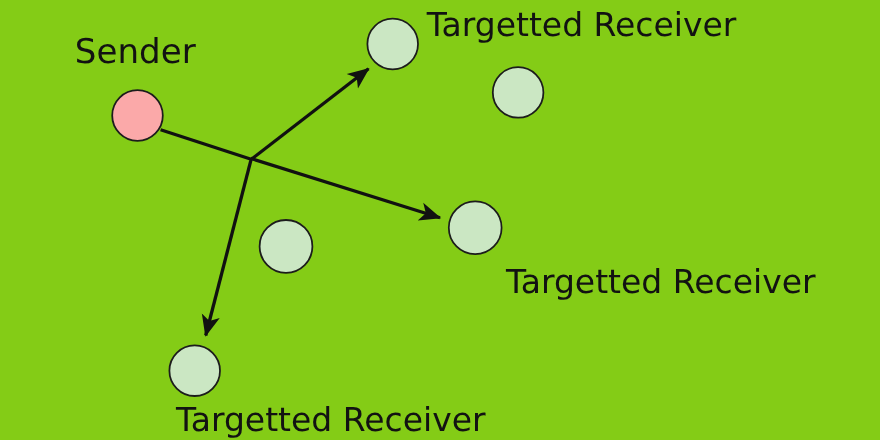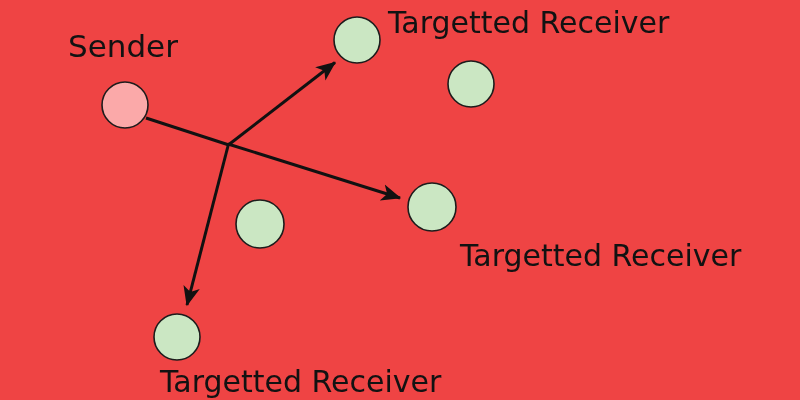--- a/index.html
+++ b/index.html
@@ -42,21 +42,21 @@
     stroke-linecap: butt;
   }
   .node-circle {
     stroke: #1c1c1c;
     stroke-width: 1.6;
   }
 </style>
 </head>
 <body style="background: rgb(244, 244, 244);">
 
-<div id="diagram-canvas" style="background: #ef4444;">
+<div id="diagram-canvas" style="background: #84cc16;">
   <svg id="diagram-svg" viewBox="0 0 800 400" xmlns="http://www.w3.org/2000/svg">
 
     <defs>
       <marker id="arrowhead" markerWidth="7" markerHeight="7" refX="6.2" refY="3.2" orient="auto" markerUnits="strokeWidth">
         <path d="M 0 0.4 L 6.6 3.2 L 0 6 L 1.7 3.2 Z" fill="#111111"></path>
       </marker>
     </defs>
 
     <g>
       <line class="edge-line" x1="146" y1="118" x2="229" y2="145" stroke="#111111"></line>

